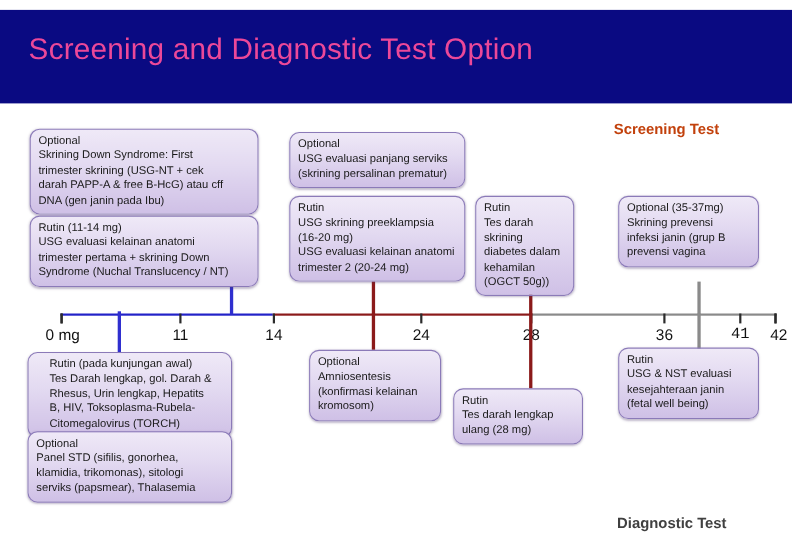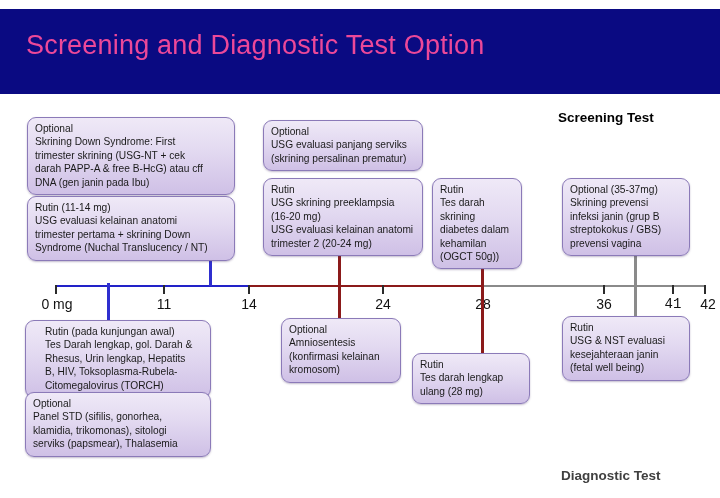--- a/index.html
+++ b/index.html
@@ -30,21 +30,21 @@
     font-size: 27px;
     font-weight: 400;
     letter-spacing: 0.2px;
     white-space: nowrap;
   }
 
   
   #screening-label {
     position: absolute;
     left: 558px; top: 110px;
-    color: #000000;
+    color: #c2410c;
     font-size: 13.5px;
     font-weight: bold;
     white-space: nowrap;
   }
   #diagnostic-label {
     position: absolute;
     left: 561px; top: 468px;
     color: #404040;
     font-size: 13.5px;
     white-space: nowrap;
@@ -178,21 +178,20 @@
     <span class="ln">skrining</span>
     <span class="ln">diabetes dalam</span>
     <span class="ln">kehamilan</span>
     <span class="ln">(OGCT 50g))</span>
   </div>
 
   <div class="box" style="left:562px; top:178px; width:128px;">
     <span class="ln"><b>Optional (35-37mg)</b></span>
     <span class="ln">Skrining prevensi</span>
     <span class="ln">infeksi janin (grup B</span>
-    <span class="ln">streptokokus / GBS)</span>
     <span class="ln">prevensi vagina</span>
   </div>
 
   <div class="box" style="left:25px; top:320px; width:186px;padding-left:19px;">
     <span class="ln"><b>Rutin (pada kunjungan awal)</b></span>
     <span class="ln">Tes Darah lengkap, gol. Darah &amp;</span>
     <span class="ln">Rhesus, Urin lengkap, Hepatits</span>
     <span class="ln">B, HIV, Toksoplasma-Rubela-</span>
     <span class="ln">Citomegalovirus (TORCH)</span>
   </div>

